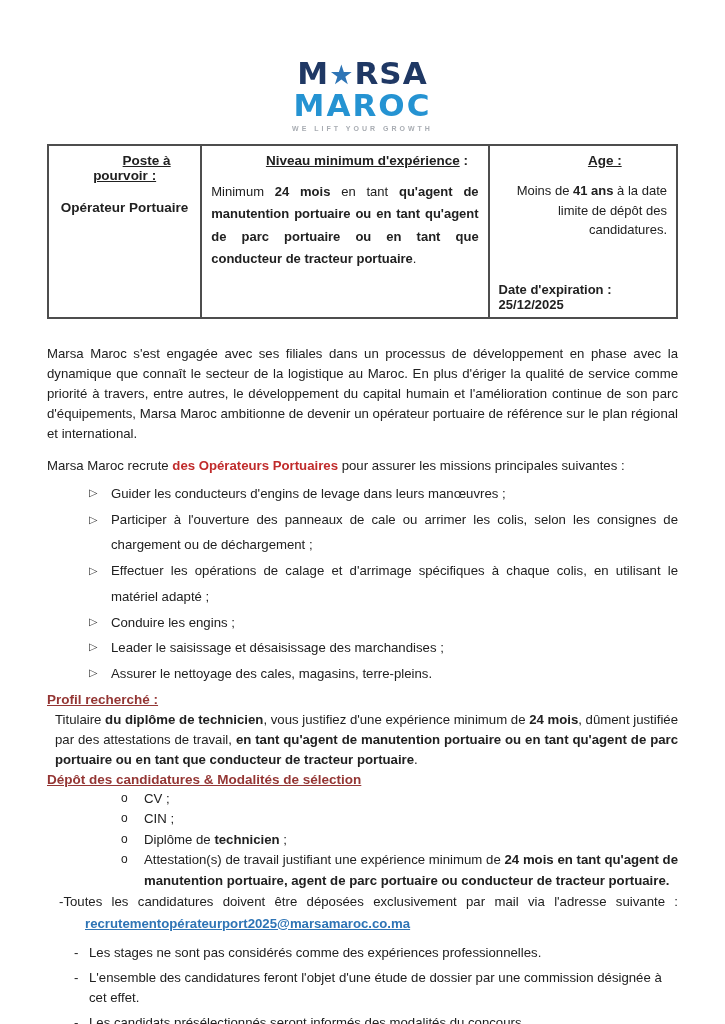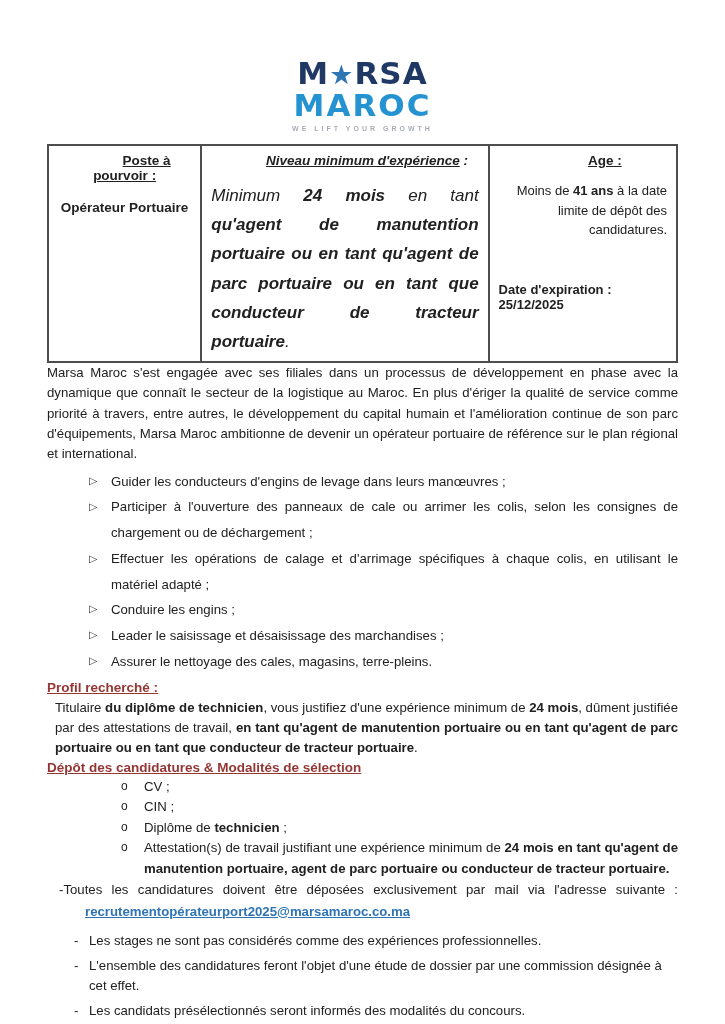--- a/index.html
+++ b/index.html
@@ -18,32 +18,32 @@
   
   .logo { text-align: center; padding-top: 58px; line-height: 1; }
   .logo-l1 { font-size: 31px; font-weight: 800; color: #1f3864; letter-spacing: 1px; font-family: "DejaVu Sans", sans-serif; }
   .logo-star { color: #2e75b6; font-size: 27px; }
   .logo-l2 { font-size: 31px; font-weight: 800; color: #2593d2; letter-spacing: 2px; margin-top: 1px; font-family: "DejaVu Sans", sans-serif; }
   .logo-tag { font-size: 7px; font-weight: bold; letter-spacing: 3px; color: #a9adb3; margin-top: 4px; }
 
   
   table.job-table { border-collapse: collapse; width: 631px; margin: 12px auto 0; table-layout: fixed; }
   table.job-table td { border: 2px solid #4d4d4d; vertical-align: top; padding: 7px 9px 5px; height: 140px; }
-  td.c1 { width: 144px; } td.c2 { width: 270px; font-style: italic; } td.c3 { width: 177px; }
+  td.c1 { width: 144px; } td.c2 { width: 270px; } td.c3 { width: 177px; }
   .cell-head { text-align: center; font-weight: bold; font-size: 13.5px; }
   .cell-head .u { text-decoration: underline; padding-left: 44px; }
   .c1 .cell-body { text-align: center; font-weight: bold; font-size: 13.5px; margin-top: 17px; }
-  .c2 .cell-body { text-align: justify; font-size: 17px; line-height: 1.72; margin-top: 13px; }
+  .c2 .cell-body { text-align: justify; font-size: 13px; line-height: 1.72; margin-top: 13px; }
   .c3 .cell-body { text-align: right; font-size: 13px; line-height: 1.5; margin-top: 13px; }
   .c3 .expiration { text-align: left; font-weight: bold; font-size: 13px; margin-top: 42px; }
 
   
   .para { font-size: 13.2px; line-height: 1.52; text-align: justify; }
   .p1 { margin-top: 14px; }
-  .p2 { margin-top: 0; }
+  .p2 { margin-top: 25px; }
   .recruit { margin-top: 12px; text-align: left; }
   .bold { font-weight: bold; }
   .red { color: #c02b2b; font-weight: bold; }
 
   ul.missions { list-style: none; margin-top: 5px; padding-left: 42px; }
   ul.missions li { display: flex; font-size: 13.2px; line-height: 1.95; text-align: justify; }
   ul.missions .arrow { flex: 0 0 22px; color: #2b2b2b; font-size: 11px; padding-top: 1px; transform: scaleY(0.92); }
   ul.missions .mi-text { flex: 1; }
 
   .sec-head { color: #943634; font-weight: bold; font-size: 13.5px; text-decoration: underline; }
@@ -94,20 +94,21 @@
         <div class="expiration">Date d'expiration : 25/12/2025</div>
       </td>
     </tr>
   </tbody>
     </table>
 
   <div class="content">
 
     <p class="para p2">Marsa Maroc s'est engagée avec ses filiales dans un processus de développement en phase avec la dynamique que connaît le secteur de la logistique au Maroc. En plus d'ériger la qualité de service comme priorité à travers, entre autres, le développement du capital humain et l'amélioration continue de son parc d'équipements, Marsa Maroc ambitionne de devenir un opérateur portuaire de référence sur le plan régional et international.</p>
 
+    <p class="para recruit"><span>Marsa Maroc recrute </span><span class="red">des Opérateurs Portuaires</span><span> pour assurer les missions principales suivantes :</span></p>
 
     <ul class="missions">
       <li>
           <span class="arrow">▷</span>
           <span class="mi-text">Guider les conducteurs d'engins de levage dans leurs manœuvres ;</span>
         </li>
       <li>
           <span class="arrow">▷</span>
           <span class="mi-text">Participer à l'ouverture des panneaux de cale ou arrimer les colis, selon les consignes de chargement ou de déchargement ;</span>
         </li>

